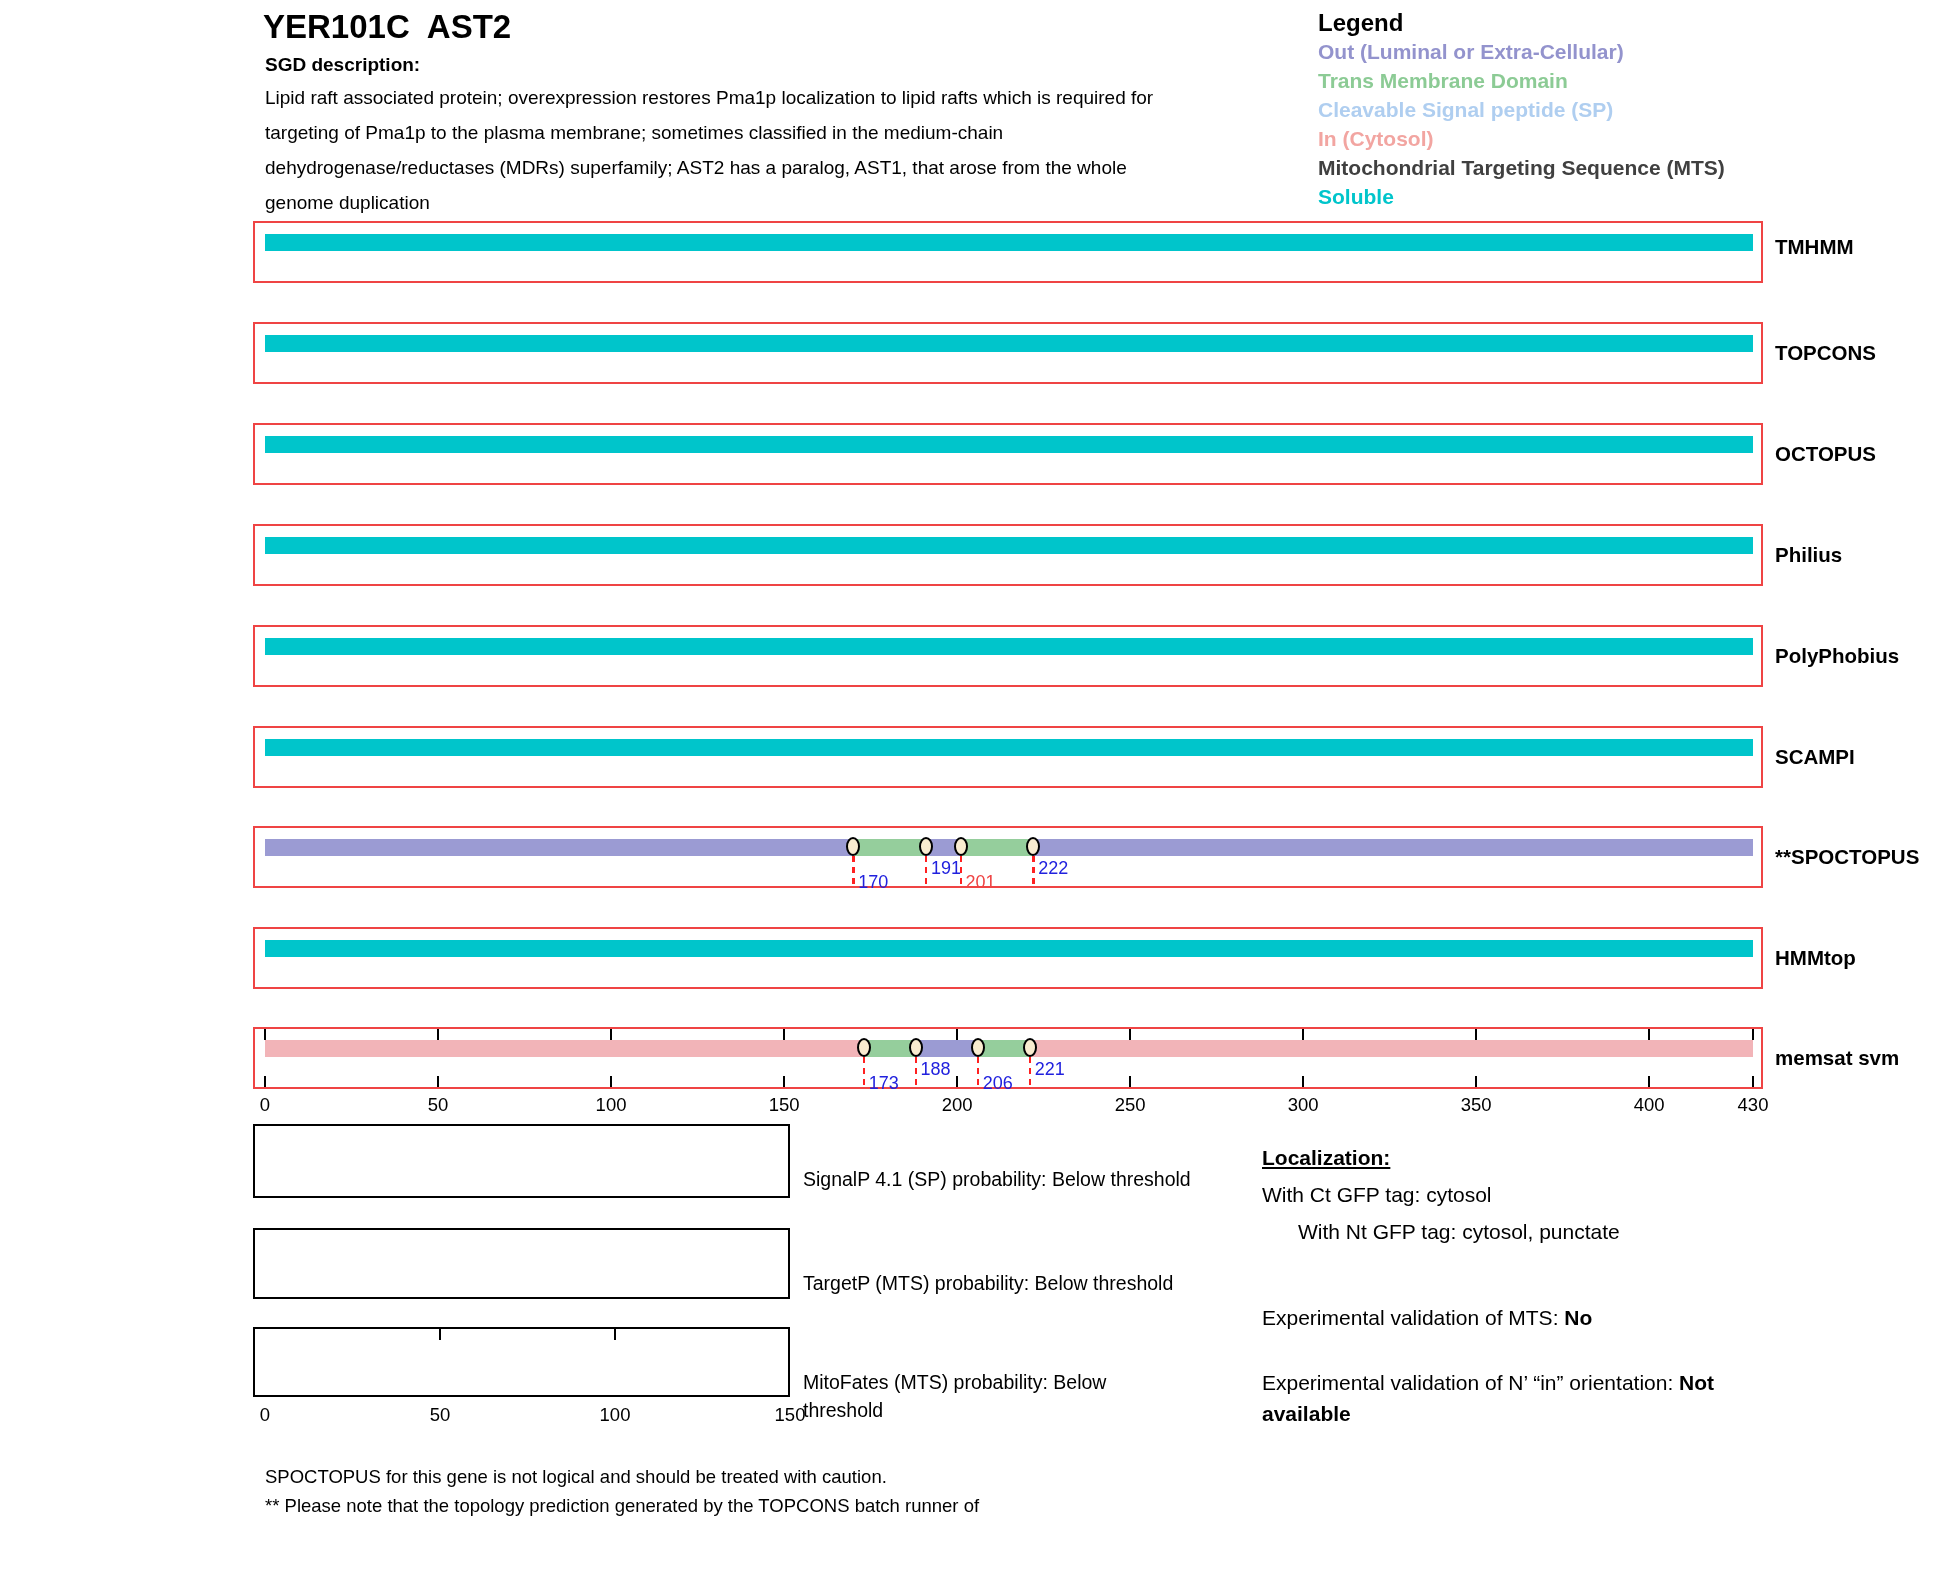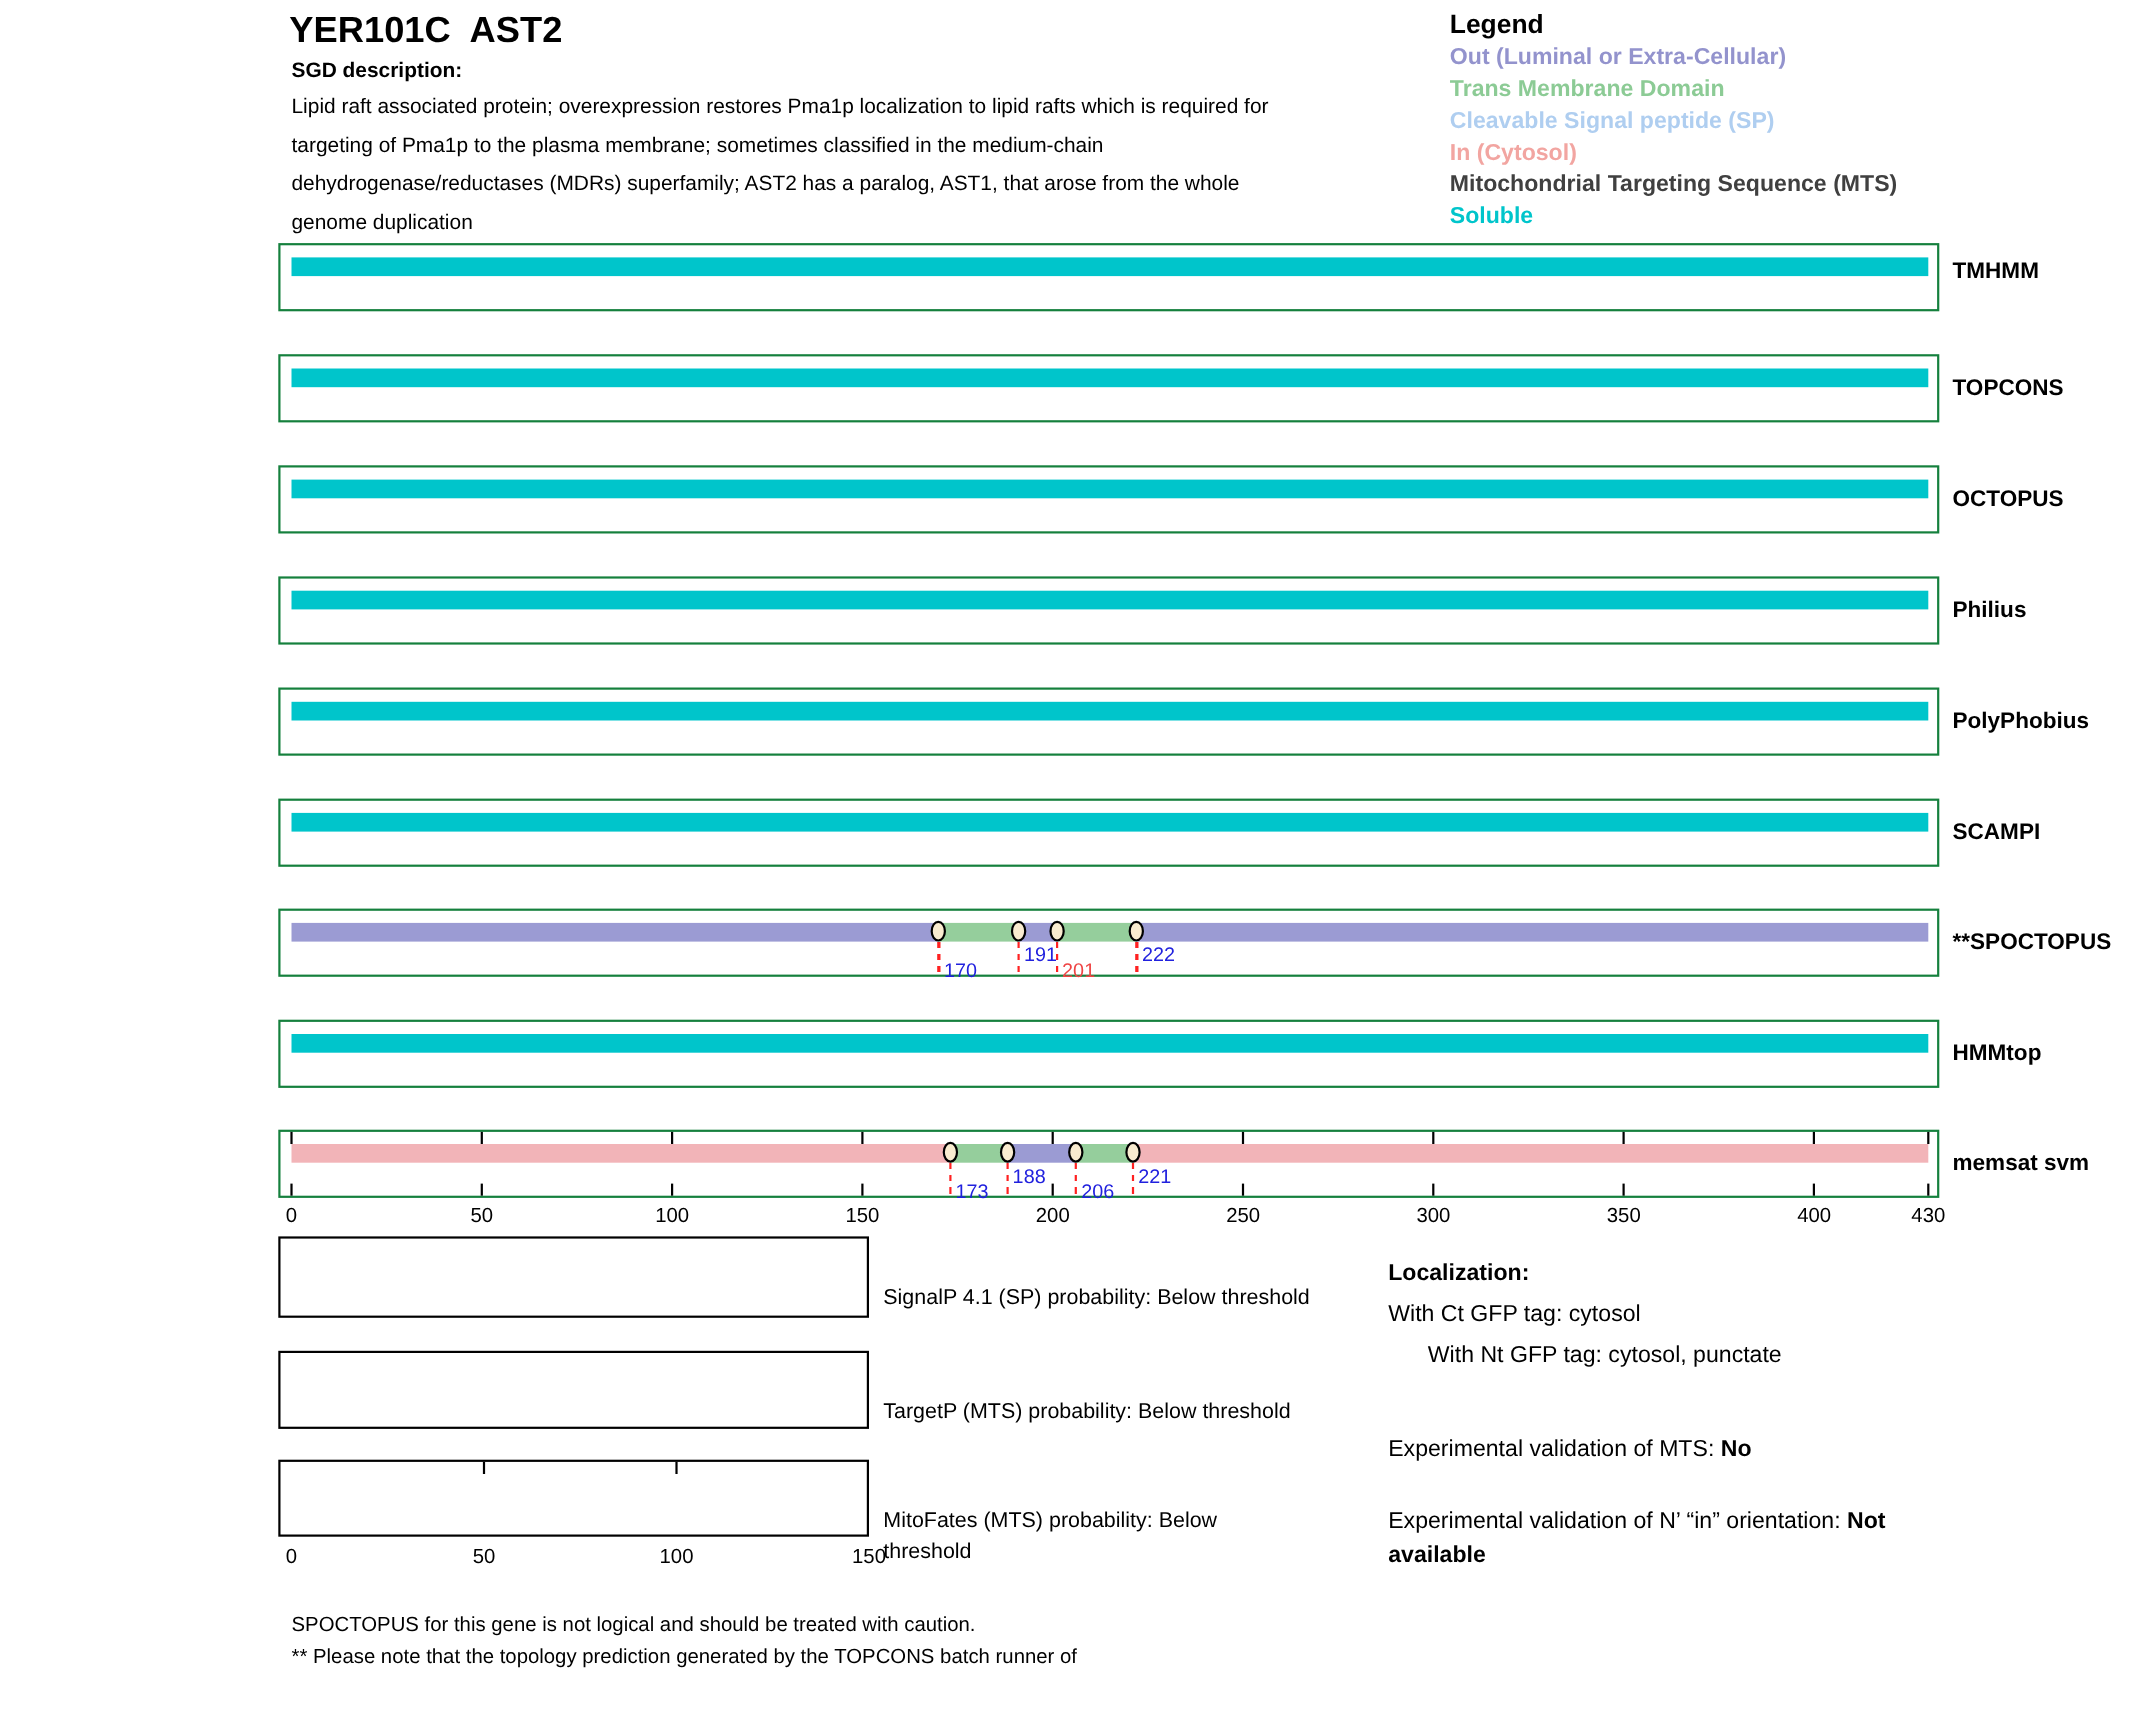--- a/index.html
+++ b/index.html
@@ -5,35 +5,35 @@
   html,body{margin:0;padding:0;background:#fff;}
   #canvas{position:relative;width:1950px;height:1573px;background:#fff;overflow:hidden;
           font-family:"Liberation Sans","DejaVu Sans",sans-serif;color:#000;}
   .abs{position:absolute;}
   #page-title{left:263px;top:8px;font-size:33px;font-weight:bold;white-space:pre;letter-spacing:0px;}
   #sgd-label{left:265px;top:54px;font-size:19px;font-weight:bold;}
   #sgd-desc{left:265px;top:80px;font-size:19px;line-height:35px;width:1020px;}
   #legend{left:1318px;top:8px;width:560px;}
   #legend-heading{font-size:24px;font-weight:bold;line-height:29px;color:#000;}
   .legend-item{font-size:21px;font-weight:bold;line-height:29px;white-space:nowrap;}
-  .track-box{position:absolute;left:253px;width:1510px;height:62px;border:2px solid #15803d;
+  .track-box{position:absolute;left:253px;width:1510px;height:62px;border:2px solid #ef4444;
              box-sizing:border-box;background:#fff;}
   .track-seg{position:absolute;top:11px;height:17px;}
   .track-label{position:absolute;left:1775px;height:62px;display:flex;align-items:center;
                font-size:20.5px;font-weight:bold;white-space:nowrap;}
   .marker-line{position:absolute;top:28px;height:30px;width:2.5px;
                background:repeating-linear-gradient(to bottom,#FF2121 0 6px,rgba(0,0,0,0) 6px 11px);}
   .marker-circle{position:absolute;top:9px;width:14px;height:19px;border:2.6px solid #000;
                  border-radius:50%;box-sizing:border-box;}
   .marker-label{position:absolute;font-size:18px;line-height:18px;}
   .ruler-tick{position:absolute;width:2px;background:#000;}
   .axis-label{position:absolute;transform:translateX(-50%);font-size:18.5px;}
   .small-box{position:absolute;left:253px;width:537px;border:2px solid #000;box-sizing:border-box;background:#fff;}
   .small-caption{position:absolute;left:803px;font-size:19.5px;line-height:28px;white-space:nowrap;margin-top:14px;}
-  #loc-heading{left:1262px;top:1146px;font-size:21px;font-weight:bold;}
+  #loc-heading{left:1262px;top:1146px;font-size:21px;font-weight:bold;text-decoration:underline;}
   .loc-line{left:1262px;font-size:21px;white-space:nowrap;}
   #mts-line{left:1262px;top:1306px;font-size:21px;white-space:nowrap;}
   #orient-line{left:1262px;top:1367px;font-size:21px;width:515px;line-height:31px;}
   #footnote{left:265px;top:1462px;font-size:18.5px;line-height:29px;}
   b{font-weight:bold;}
 </style>
 </head>
 <body>
 
 <div id="canvas">

